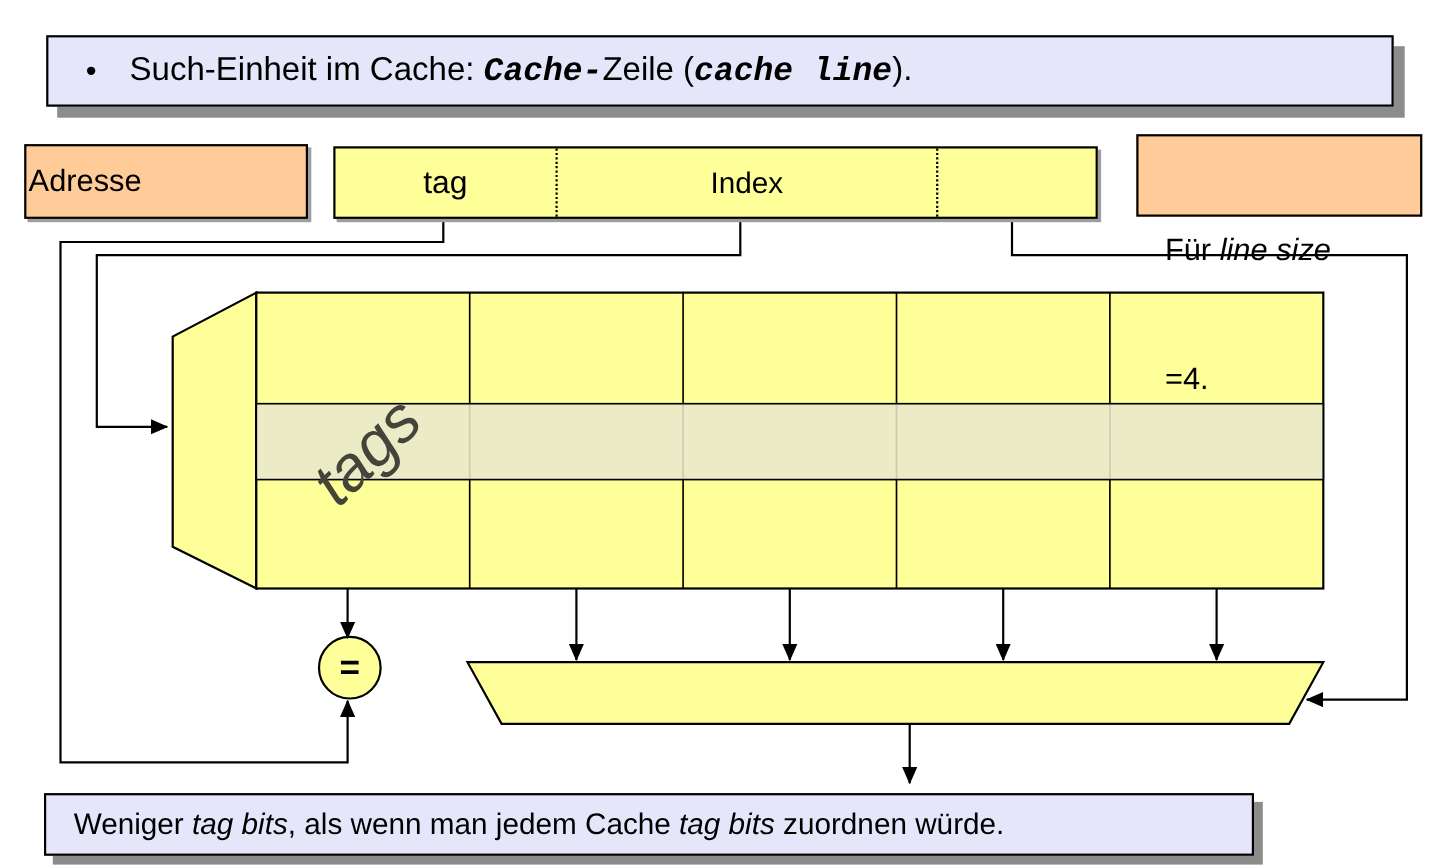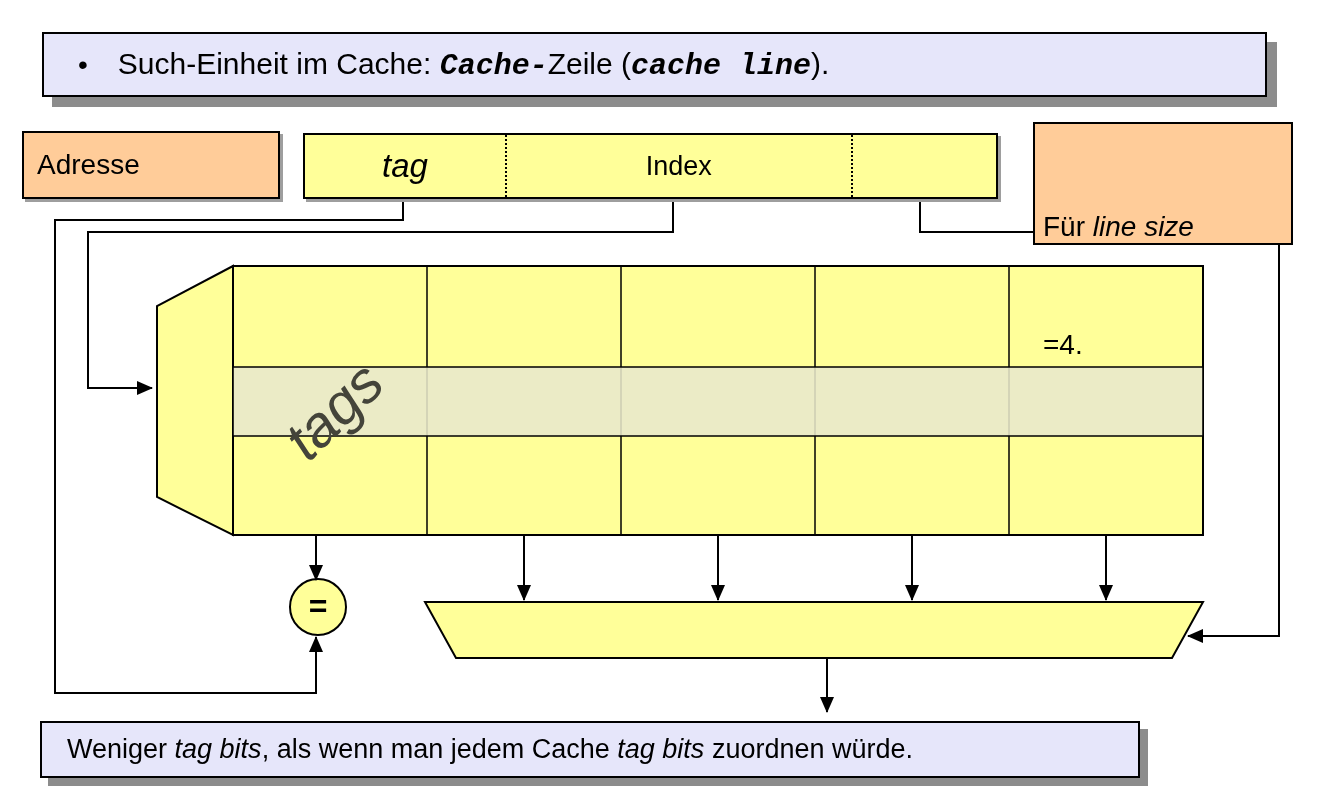--- a/index.html
+++ b/index.html
@@ -16,37 +16,37 @@
   .title-box{
     left:42px;top:32px;width:1225px;height:65px;
     display:flex;align-items:center;padding-left:34px;font-size:30px;white-space:pre;
   }
   .bullet{font-size:28px;margin-right:30px;}
   .b{font-weight:normal;}
   .i{font-style:italic;}
   .bi{font-weight:bold;font-style:italic;font-family:Liberation Mono, monospace;}
   .adresse-box{
     left:22px;top:131px;width:258px;height:68px;
-    display:flex;align-items:center;padding-left:13px;font-size:28px;
+    display:flex;align-items:center;padding-left:2px;font-size:28px;
   }
   .addr-bar{
     position:absolute;left:303px;top:133px;width:695px;height:66px;
     box-sizing:border-box;border:2px solid #000;background:#ffff99;
     display:flex;box-shadow:3px 3px 0 #9e9e9e;
   }
   .addr-field{
     box-sizing:border-box;display:flex;align-items:center;justify-content:center;
     font-size:28px;height:100%;
   }
-  .af-tag{width:201px;font-style:italic;font-size:33px;}
+  .af-tag{width:201px;font-size:29px;}
   .af-index{width:348px;border-left:2px dotted #000;font-size:27px;}
   .af-offset{width:146px;border-left:2px dotted #000;}
   .linesize-box{
-    left:1033px;top:122px;width:260px;height:123px;
-    font-size:28px;line-height:1.4;padding:5px 8px;white-space:pre;
+    left:1033px;top:122px;width:260px;height:75px;
+    font-size:28px;line-height:1.4;padding:5px 24px;white-space:pre;
   }
   .tags-label{
     position:absolute;left:243px;top:340px;width:180px;height:140px;
     display:flex;align-items:center;justify-content:center;
     font-size:58px;font-style:italic;color:#44443a;
     transform:rotate(-44deg);
   }
   .row-label{
     position:absolute;left:600px;top:369px;width:315px;height:66px;
     display:flex;align-items:center;justify-content:center;font-size:27px;

